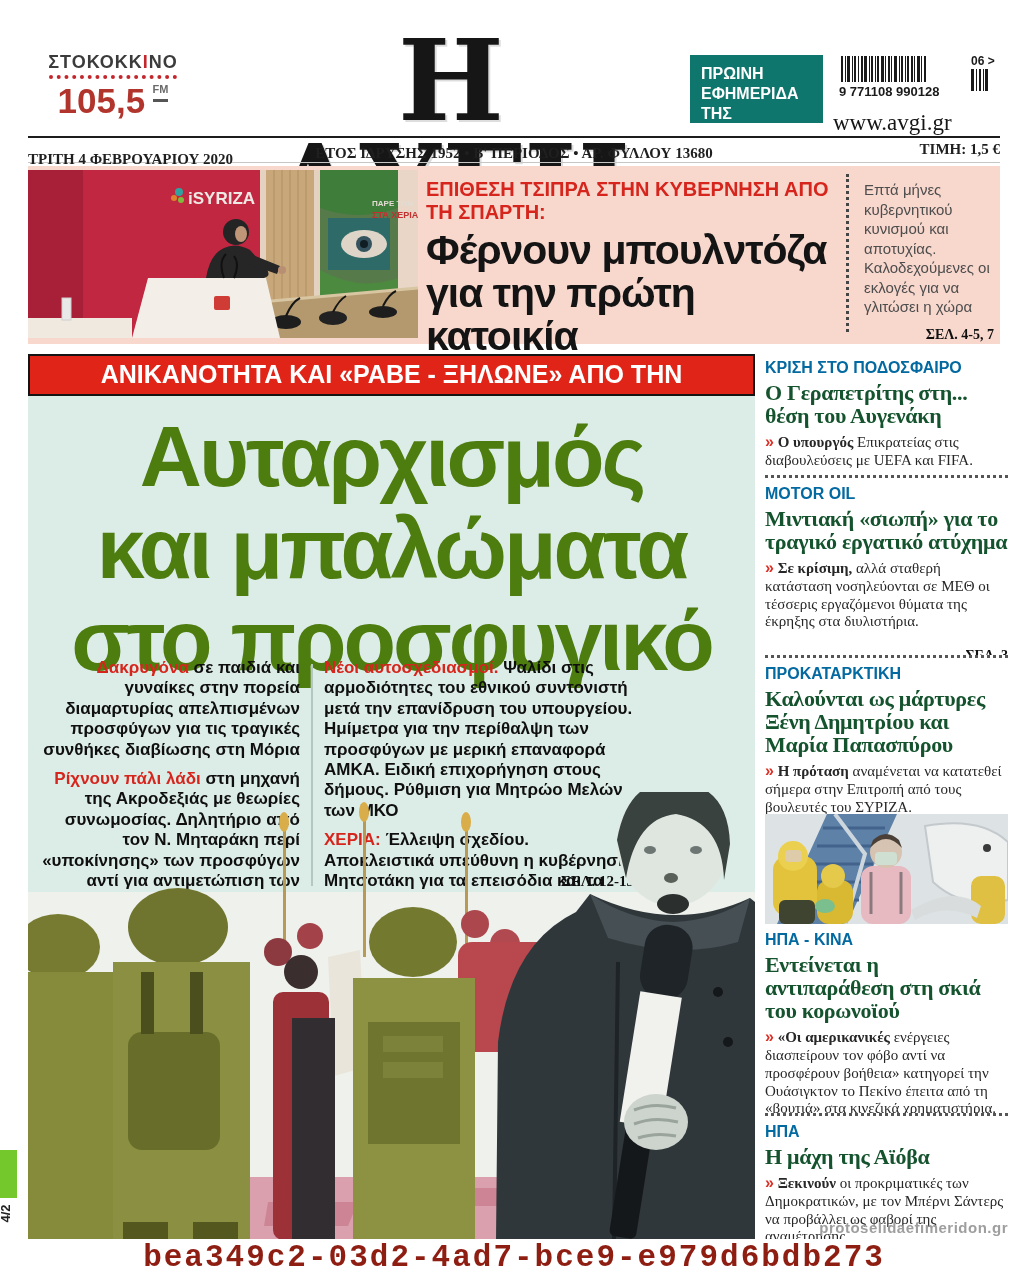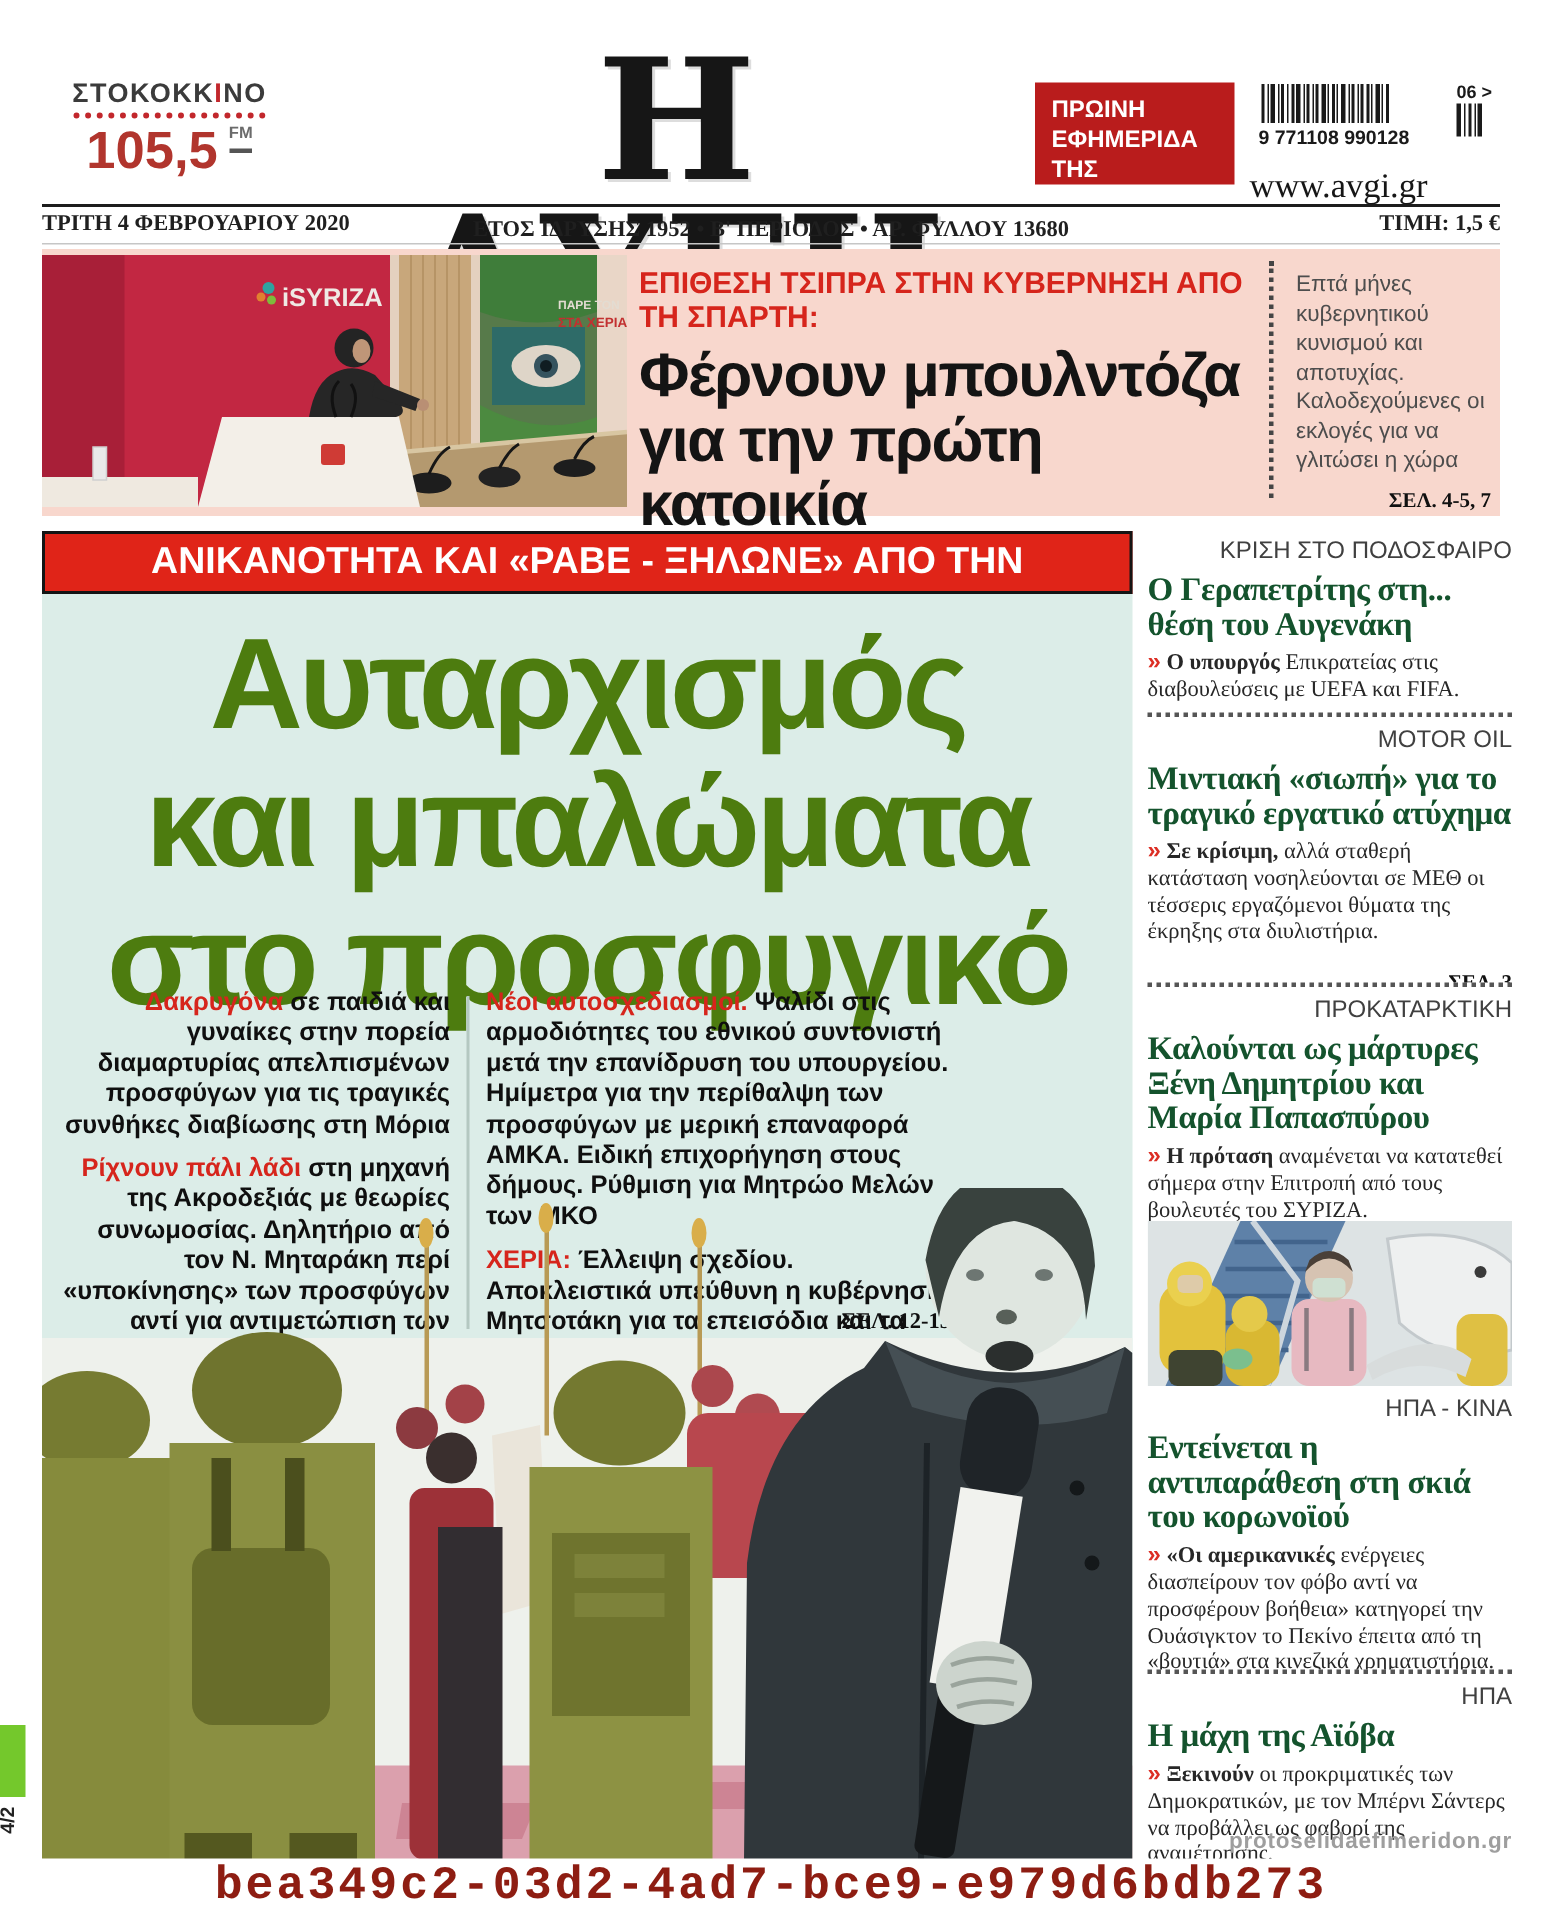--- a/index.html
+++ b/index.html
@@ -14,31 +14,31 @@
   .radio-name .redbar { color:#c2272c; }
   .radio-dots { margin:2px auto 4px; width:128px; border-top:4px dotted #c2272c; }
   .radio-freq { font-size:35px; font-weight:bold; color:#b1352d; line-height:1; }
   .radio-band { display:inline-block; font-size:11px; font-weight:bold; color:#6b6b6b;
                 vertical-align:top; margin-left:3px; border-bottom:0; }
   .radio-band::after { content:""; display:block; border-bottom:3px solid #555; margin-top:4px; }
   .masthead { left:212px; top:28px; width:480px; text-align:center;
               font-family:"DejaVu Serif", serif; font-weight:bold; font-size:112px;
               line-height:105px; letter-spacing:2px; color:#161616;
               text-shadow:2px 2px 0 #00000022; }
-  .tagline { left:690px; top:55px; width:133px; height:68px; background:#b91c1c;
+  .tagline { left:690px; top:55px; width:133px; height:68px; background:#0f766e;
              color:#fff; font-weight:bold; font-size:16px; line-height:1.25;
              padding:9px 0 4px 11px; }
   .barcode-wrap { left:833px; top:54px; width:180px; }
   .website { font-family:"Liberation Serif", serif; font-size:23px; color:#161616;
              margin-top:6px; text-decoration:none; display:block; }
   .mast-rule { left:28px; top:136px; width:972px; border-top:2px solid #1c1c1c; }
   .dateline { left:28px; top:139px; width:972px; height:24px;
               border-bottom:1px solid #c6c6c6; font-family:"Liberation Serif", serif;
               font-weight:bold; font-size:15px; color:#1f1f1f; }
-  .dl-left  { position:absolute; left:0; top:2px; }
+  .dl-left  { position:absolute; left:0; top:12px; }
   .dl-center{ position:absolute; left:0; right:0; top:6px; text-align:center; }
   .dl-right { position:absolute; right:0; top:2px; }
 
   
   .top-story { left:28px; top:166px; width:972px; height:178px; background:#f8d7cd; }
   .ts-photo { position:absolute; left:0; top:4px; }
   .ts-text { position:absolute; left:398px; top:12px; width:412px; text-align:left; }
   .ts-kicker { color:#d6251c; font-weight:bold; font-size:20px; }
   .ts-headline { font-size:41px; font-weight:800; color:#141414; line-height:1.05;
                  letter-spacing:-1px; margin-top:5px; }
@@ -67,21 +67,21 @@
   .pageref-main { position:absolute; left:296px; top:521px; width:310px; text-align:right;
                   font-family:"Liberation Serif", serif; font-weight:bold; font-size:15px; color:#101010; }
   .main-photo { position:absolute; left:0; top:440px; }
 
   
   .sidebar { left:765px; top:352px; width:243px; height:888px; }
   .sb-sec { position:relative; width:100%; padding-top:7px; overflow:hidden; }
   .sb1{height:126px} .sb2{height:180px} .sb3{height:156px}
   .sb-photo{height:110px; padding:0;} .sb4{height:192px} .sb5{height:124px}
   .sb-sep { border-bottom:3px dotted #555; }
-  .sb-kicker { color:#404040; font-weight:normal; font-size:16px; margin-bottom:4px;text-align:right; }
+  .sb-kicker { color:#0369a1; font-weight:bold; font-size:16px; margin-bottom:4px; }
   .sb-head { font-family:"Liberation Serif", serif; font-weight:bold; font-size:22px;
              line-height:1.05; color:#14532d; margin-bottom:6px; letter-spacing:-0.3px; }
   .sb-body { font-family:"Liberation Serif", serif; font-size:15px; line-height:1.18; color:#272727; }
   .sb-chev { color:#dc2e24; font-weight:bold; font-family:"Liberation Sans", sans-serif; font-size:16px; }
   .sb-lead { font-weight:bold; }
   .sb-page { text-align:right; font-family:"Liberation Serif", serif; font-weight:bold;
              font-size:14px; color:#101010; margin-top:17px; }
   .watermark { position:absolute; right:0; bottom:4px; color:#9e9e9e; font-weight:bold;
                font-size:15px; letter-spacing:0.5px; }
 

